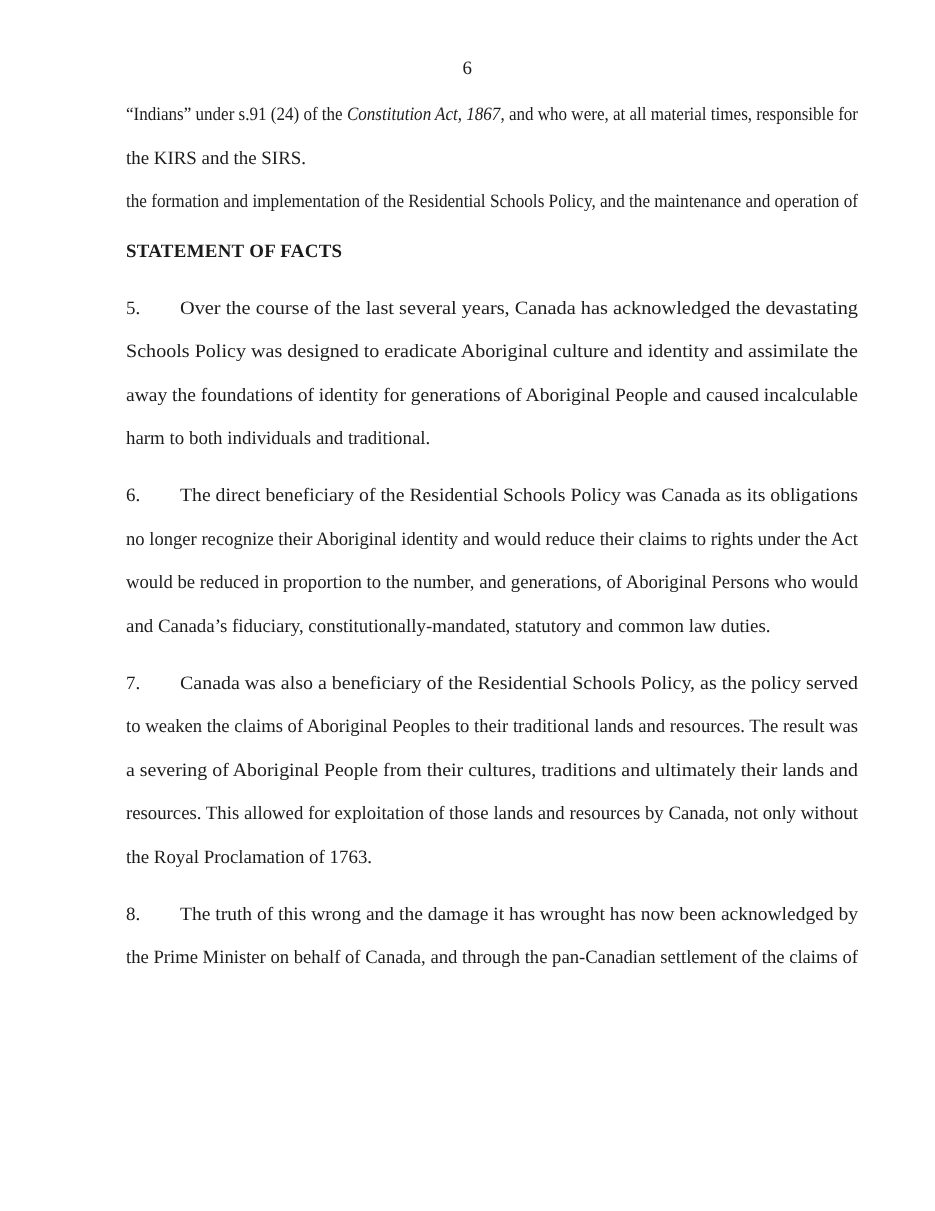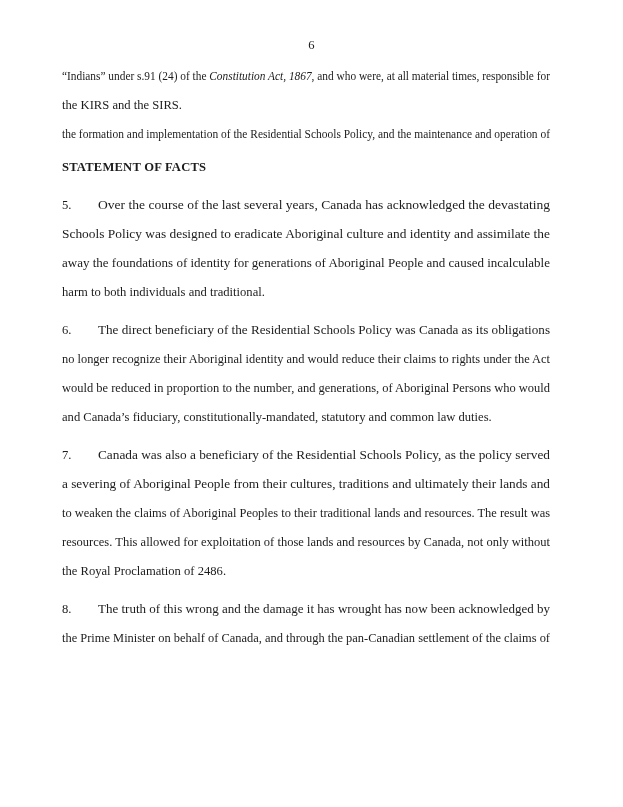--- a/index.html
+++ b/index.html
@@ -20,21 +20,21 @@
   .page-number-top {
     position: absolute;
     top: 36px;
     left: 0;
     width: 623px;
     text-align: center;
     line-height: 18px;
   }
   .doc-body {
     position: absolute;
-    left: 62px;
+    left: 84px;
     top: 62px;
     width: 488px;
   }
   .line {
     position: relative;
     height: 29px;
     line-height: 29px;
     white-space: nowrap;
   }
   .line-text {
@@ -95,24 +95,24 @@
           <div class="line"><span class="line-text"><span>harm to both individuals and traditional.</span></span></div>
         </div>
         <div class="paragraph">
           <div class="line first-line"><span class="para-num">6.</span><span class="line-text" style="transform: scaleX(1.04392);"><span>The direct beneficiary of the Residential Schools Policy was Canada as its obligations</span></span></div>
           <div class="line"><span class="line-text" style="transform: scaleX(0.984709);"><span>no longer recognize their Aboriginal identity and would reduce their claims to rights under the Act</span></span></div>
           <div class="line"><span class="line-text" style="transform: scaleX(0.990549);"><span>would be reduced in proportion to the number, and generations, of Aboriginal Persons who would</span></span></div>
           <div class="line"><span class="line-text"><span>and Canada’s fiduciary, constitutionally-mandated, statutory and common law duties.</span></span></div>
         </div>
         <div class="paragraph">
           <div class="line first-line"><span class="para-num">7.</span><span class="line-text" style="transform: scaleX(1.05619);"><span>Canada was also a beneficiary of the Residential Schools Policy, as the policy served</span></span></div>
+          <div class="line"><span class="line-text" style="transform: scaleX(0.987261);"><span>to weaken the claims of Aboriginal Peoples to their traditional lands and resources. The result was</span></span></div>
           <div class="line"><span class="line-text" style="transform: scaleX(1.05385);"><span>a severing of Aboriginal People from their cultures, traditions and ultimately their lands and</span></span></div>
-          <div class="line"><span class="line-text" style="transform: scaleX(0.987261);"><span>to weaken the claims of Aboriginal Peoples to their traditional lands and resources. The result was</span></span></div>
           <div class="line"><span class="line-text" style="transform: scaleX(0.992847);"><span>resources. This allowed for exploitation of those lands and resources by Canada, not only without</span></span></div>
-          <div class="line"><span class="line-text"><span>the Royal Proclamation of 2486.</span></span></div>
+          <div class="line"><span class="line-text"><span>the Royal Proclamation of 1763.</span></span></div>
         </div>
         <div class="paragraph">
           <div class="line first-line"><span class="para-num">8.</span><span class="line-text" style="transform: scaleX(1.03307);"><span>The truth of this wrong and the damage it has wrought has now been acknowledged by</span></span></div>
           <div class="line"><span class="line-text" style="transform: scaleX(0.986824);"><span>the Prime Minister on behalf of Canada, and through the pan-Canadian settlement of the claims of</span></span></div>
         </div>
       </div>
   </div>
 
   <div class="page-number-bottom">133</div>
 </div>

